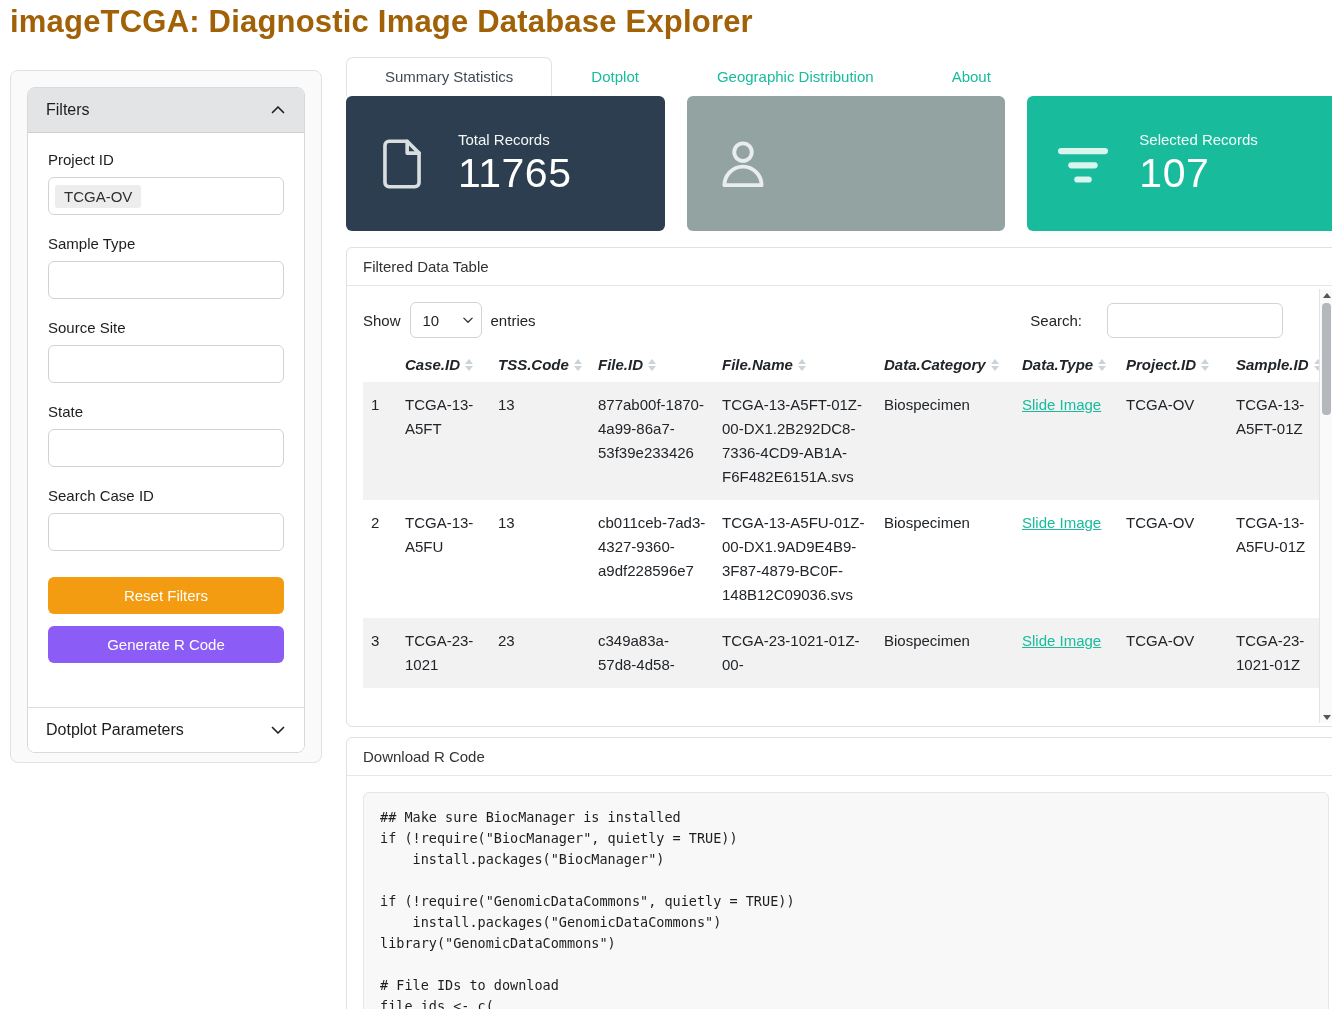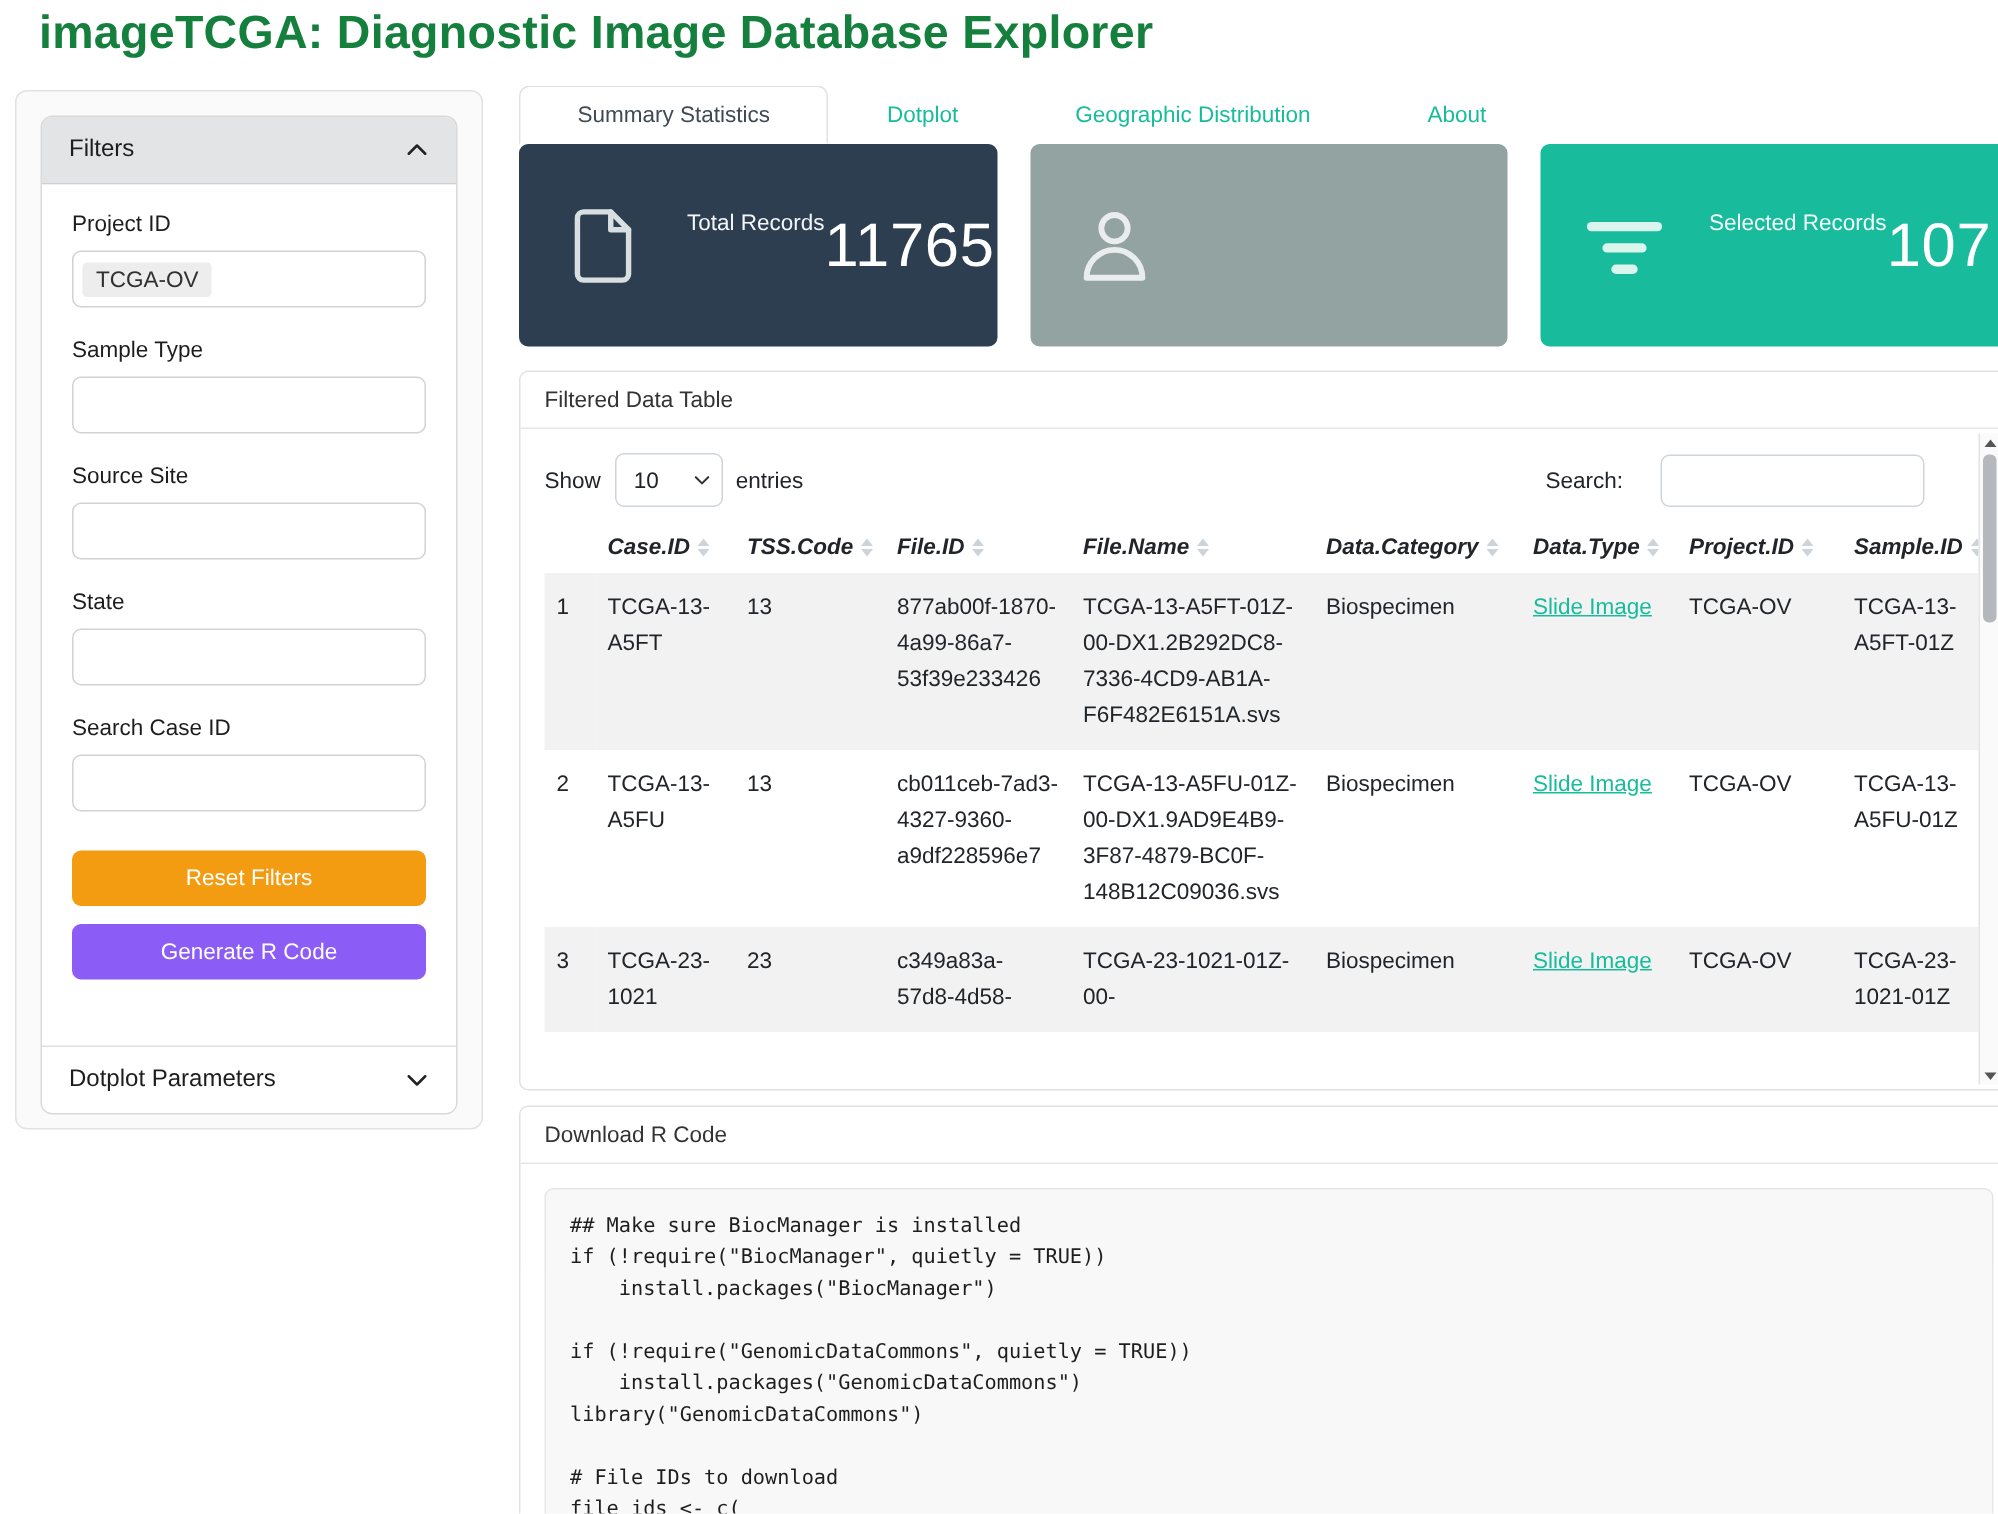--- a/index.html
+++ b/index.html
@@ -1,25 +1,25 @@
 <!DOCTYPE html>
 <html><head>
 <meta charset="utf-8">
 <style>
   * { box-sizing: border-box; margin: 0; padding: 0; }
   html, body { width: 1332px; height: 1009px; overflow: hidden; background: #ffffff;
     font-family: "Liberation Sans", sans-serif; color: #212529; }
   body { position: relative; }
 
   
-  .page-title { position: absolute; left: 26px; top: 4px; font-size: 31px; font-weight: 600;
-    color: #15803d; letter-spacing: .2px; }
-
-  
-  .sidebar-card { position: absolute; left: 10px; top: 60px; width: 312px; height: 693px;
+  .page-title { position: absolute; left: 10px; top: 4px; font-size: 31px; font-weight: 600;
+    color: #a16207; letter-spacing: .2px; }
+
+  
+  .sidebar-card { position: absolute; left: 10px; top: 70px; width: 312px; height: 693px;
     background: #fafafa; border: 1px solid #e2e2e2; border-radius: 8px; padding: 16px; }
   .accordion { background: #ffffff; border: 1px solid #d9d9d9; border-radius: 8px; overflow: hidden; }
   .acc-header { display: flex; align-items: center; justify-content: space-between;
     padding: 13px 18px; font-size: 16px; color: #1d1d1d; cursor: pointer; }
   .acc-header.expanded { background: #e3e4e5; border-bottom: 1px solid #cfcfcf; }
   .acc-header.collapsed { background: #ffffff; border-top: 1px solid #dedede; }
   .chev { width: 16px; height: 16px; }
   .acc-body { padding: 18px 20px 22px 20px; background: #ffffff; }
   .field { margin-bottom: 20px; }
   .field label { display: block; font-size: 15px; font-weight: 500; color: #1d1d1d; margin-bottom: 9px; }
@@ -39,21 +39,21 @@
   .tab { display: flex; align-items: center; padding: 0 38px; font-size: 15px;
     color: #18bc9c; cursor: pointer; border: 1px solid transparent; }
   .tab.active { color: #3f4a55; background: #fff; border-color: #dee2e6 #dee2e6 #ffffff;
     border-radius: 7px 7px 0 0; }
 
   
   .vbrow { display: flex; gap: 22px; margin-bottom: 16px; }
   .vb { flex: 1; height: 135px; border-radius: 6px; color: #fff; display: flex; align-items: center; }
   .vb-icon { width: 112px; display: flex; justify-content: center; align-items: center; }
   .vb-icon svg { width: 62px; height: 62px; opacity: .92; }
-  .vb-text { display: flex; flex-direction: row; }
+  .vb-text { display: flex; flex-direction: column; }
   .vb-label { font-size: 15px; font-weight: 500; opacity: .95; margin-bottom: 2px; }
   .vb-value { font-size: 41px; font-weight: 400; letter-spacing: .5px; }
 
   
   .card { background: #fff; border: 1px solid #dee2e6; border-radius: 6px; position: relative; }
   .card-header { padding: 10px 16px; font-size: 15px; color: #333; border-bottom: 1px solid #e6e6e6; }
   .table-card { height: 480px; overflow: hidden; margin-bottom: 10px; }
   .card-body { padding: 16px; }
 
   

